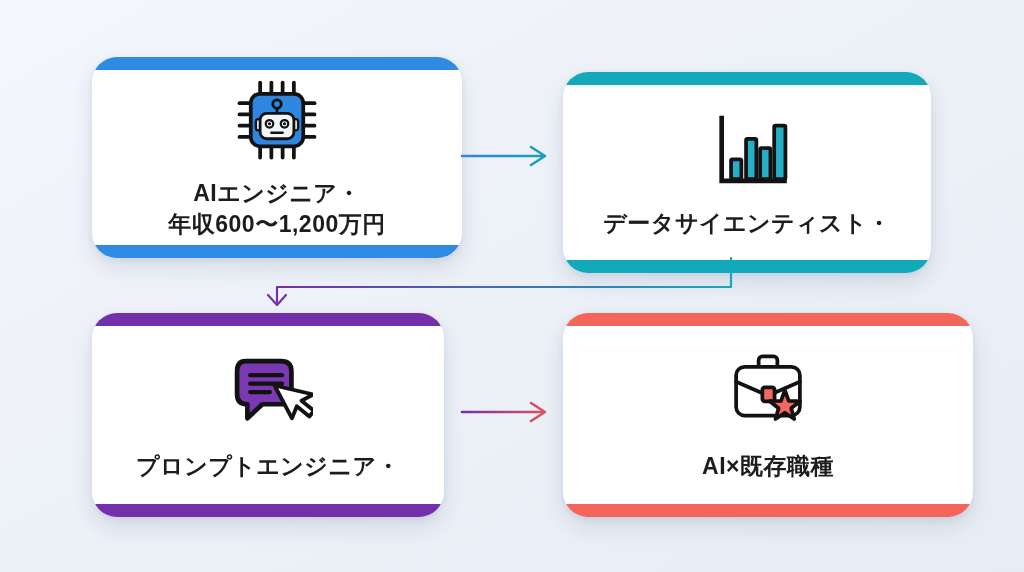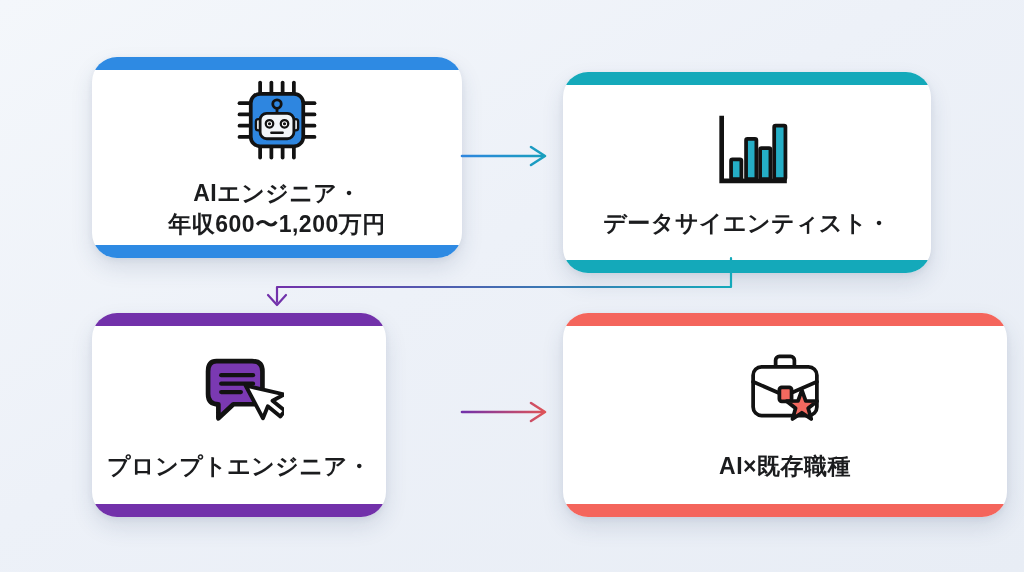--- a/index.html
+++ b/index.html
@@ -13,22 +13,22 @@
     background:#ffffff;border-radius:25px;overflow:hidden;
     box-shadow:0 10px 22px rgba(40,60,100,0.13),0 2px 6px rgba(40,60,100,0.07);
   }
   .card .bar{height:13px;flex:0 0 13px;background:var(--accent);}
   .card .content{flex:1;display:flex;flex-direction:column;align-items:center;justify-content:center;gap:13px;}
   .icon-box{width:90px;height:90px;display:flex;align-items:center;justify-content:center;}
   .label{ text-align:center;color:#1b1c1e;font-weight:700;font-size:23px;line-height:1.35;letter-spacing:0.5px;}
   .label div{white-space:nowrap;}
   #card-1{left:92px;top:57px;width:370px;height:201px;}
   #card-2{left:563px;top:57px;width:368px;height:201px;margin-top:15px;}
-  #card-3{left:92px;top:313px;width:294px;height:204px;}
-  #card-4{left:563px;top:313px;width:444px;height:204px;justify-content:flex-end;}
+  #card-3{left:92px;top:313px;width:352px;height:204px;}
+  #card-4{left:563px;top:313px;width:410px;height:204px;justify-content:flex-end;}
   #arrow-layer{position:absolute;left:0;top:0;pointer-events:none;}
 </style>
 </head>
 <body>
 
 <div class="card" id="card-1" style="--accent: #2e8ae3;">
   <div class="bar"></div>
   <div class="content">
     <div class="icon-box">
       <svg width="90" height="90" viewBox="0 0 96 96">

